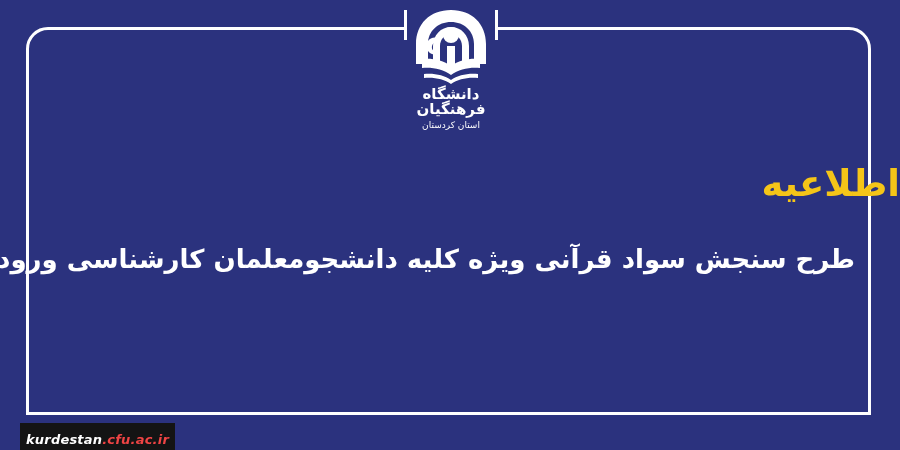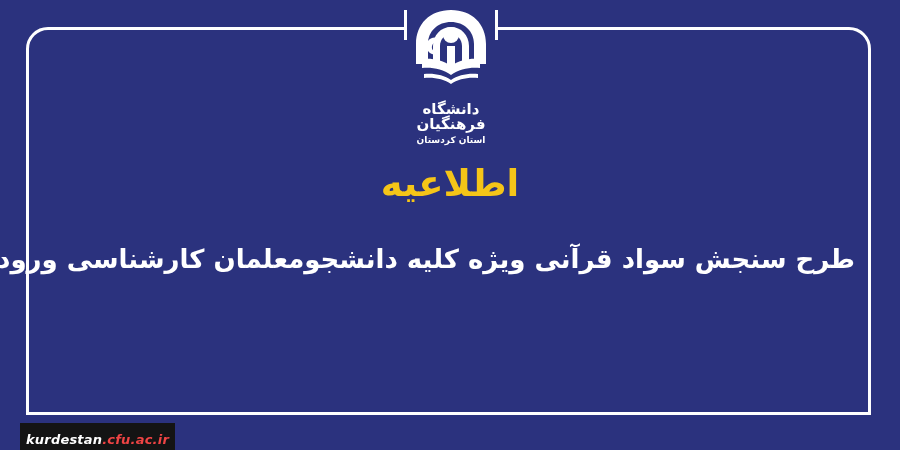--- a/index.html
+++ b/index.html
@@ -69,36 +69,36 @@
     display: block;
   }
   .logo-word {
     display: block;
     color: #ffffff;
     line-height: 1;
   }
   .logo-word.main {
     font-size: 15px;
     font-weight: 700;
-    margin-top: 16px;
+    margin-top: 1px;
     letter-spacing: -0.5px;
   }
   .logo-word.sub {
     font-size: 9px;
-    font-weight: 700;
+    font-weight: 400;
     margin-top: 4px;
   }
 
   
   .headline {
     position: absolute;
     left: 0;
     top: 163px;
     width: 900px;
-    text-align: center;
+    text-align: right;
     color: #f5c518;
     font-size: 37px;
     font-weight: 700;
     line-height: 1.15;
     direction: rtl;
   }
 
   
   .body-text {
     position: absolute;

